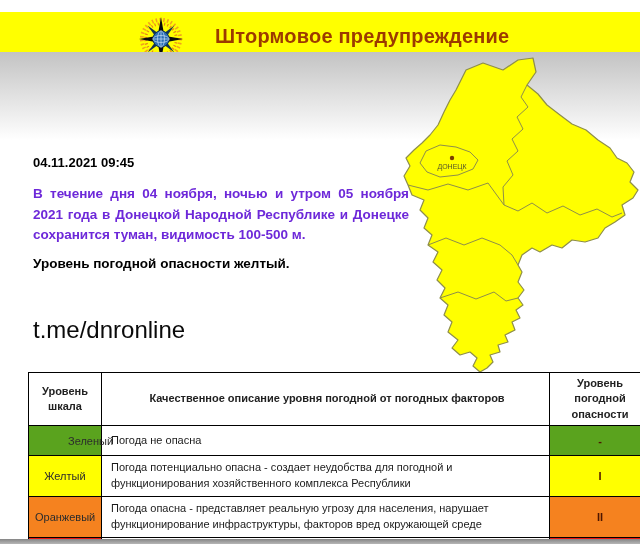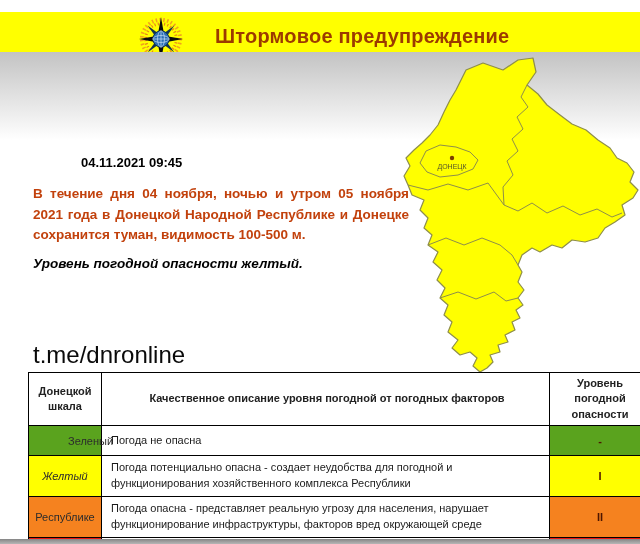--- a/index.html
+++ b/index.html
@@ -10,27 +10,27 @@
   .header{position:absolute;left:0;top:0;width:640px;height:52px;background:#ffff00;margin-top:12px;}
   .logo{position:absolute;left:138px;top:4px;width:46px;height:46px;}
   .title{position:absolute;left:215px;top:13px;font-size:20px;font-weight:bold;
          color:#9c3a00;letter-spacing:0.2px;white-space:nowrap;}
 
   
   .shade{position:absolute;left:0;top:52px;width:640px;height:88px;
          background:linear-gradient(#c3c3c3,#ffffff);}
 
   
-  .datetime{position:absolute;left:33px;top:155px;font-size:13px;font-weight:bold;color:#000;margin-left:48px;}
+  .datetime{position:absolute;left:33px;top:155px;font-size:13px;font-weight:bold;color:#000;}
   .bodytext{position:absolute;left:33px;top:184px;width:376px;font-size:13.5px;font-weight:bold;
-            color:#c2410c;text-align:justify;line-height:20.5px;}
-  .leveltext{position:absolute;left:33px;top:256px;width:376px;font-size:13.5px;font-weight:bold;color:#000;font-style:italic;}
+            color:#6d28d9;text-align:justify;line-height:20.5px;}
+  .leveltext{position:absolute;left:33px;top:256px;width:376px;font-size:13.5px;font-weight:bold;color:#000;}
 
   
-  .tg{position:absolute;left:33px;top:341px;font-size:24px;color:#0a0a0a;}
+  .tg{position:absolute;left:33px;top:316px;font-size:24px;color:#0a0a0a;}
 
   
   .map{position:absolute;left:400px;top:55px;width:240px;height:318px;}
 
   
   table.danger{position:absolute;left:28px;top:372px;width:582px;border-collapse:collapse;
                table-layout:fixed;font-size:11px;color:#1a1a1a;}
   table.danger td,table.danger th{border:1px solid #000;padding:3px 6px;vertical-align:middle;}
   table.danger th{font-weight:bold;color:#222;text-align:center;line-height:1.4;background:#fff;}
   .c-color{width:60px;text-align:center;}
@@ -96,36 +96,36 @@
     </g>
     <circle cx="52" cy="103" r="2.2" fill="#7b3f00"></circle>
     <text x="52" y="114" font-size="7" text-anchor="middle" fill="#55552a" font-family="Liberation Sans, sans-serif">ДОНЕЦК</text>
   </svg>
 
   <div class="tg">t.me/dnronline</div>
 
   <table class="danger">
     <tbody>
         <tr class="hdr">
-      <th class="c-color">Донецкой шкала</th>
+      <th class="c-color">Уровень шкала</th>
       <th class="c-desc">Качественное описание уровня погодной от погодных факторов</th>
       <th class="c-level">Уровень погодной опасности</th>
     </tr>
     <tr class="r0">
       <td class="c-color rowlabel" style="background: rgb(90, 163, 30); padding-left: 39px;">Зеленый</td>
       <td class="c-desc">Погода не опасна</td>
       <td class="c-level" style="background: rgb(90, 163, 30);">-</td>
     </tr>
     <tr class="r1">
-      <td class="c-color rowlabel" style="background: rgb(255, 255, 0); font-style: italic;">Желтый</td>
+      <td class="c-color rowlabel" style="background: rgb(255, 255, 0);">Желтый</td>
       <td class="c-desc">Погода потенциально опасна - создает неудобства для погодной и функционирования хозяйственного комплекса Республики</td>
       <td class="c-level" style="background: rgb(255, 255, 0);">I</td>
     </tr>
     <tr class="r2">
-      <td class="c-color rowlabel" style="background: rgb(245, 130, 31);">Республике</td>
+      <td class="c-color rowlabel" style="background: rgb(245, 130, 31);">Оранжевый</td>
       <td class="c-desc">Погода опасна - представляет реальную угрозу для населения, нарушает функционирование инфраструктуры, факторов вред окружающей среде</td>
       <td class="c-level" style="background: rgb(245, 130, 31);">II</td>
     </tr>
     <tr class="r3">
       <td class="c-color rowlabel" style="background: rgb(238, 21, 18);">Красный</td>
       <td class="c-desc">Погода очень опасна - представляет угрозу жизни людей, приводит к материальному и экологическому ущербу государственного масштаба</td>
       <td class="c-level" style="background: rgb(238, 21, 18);">III</td>
     </tr>
   </tbody>
     </table>

